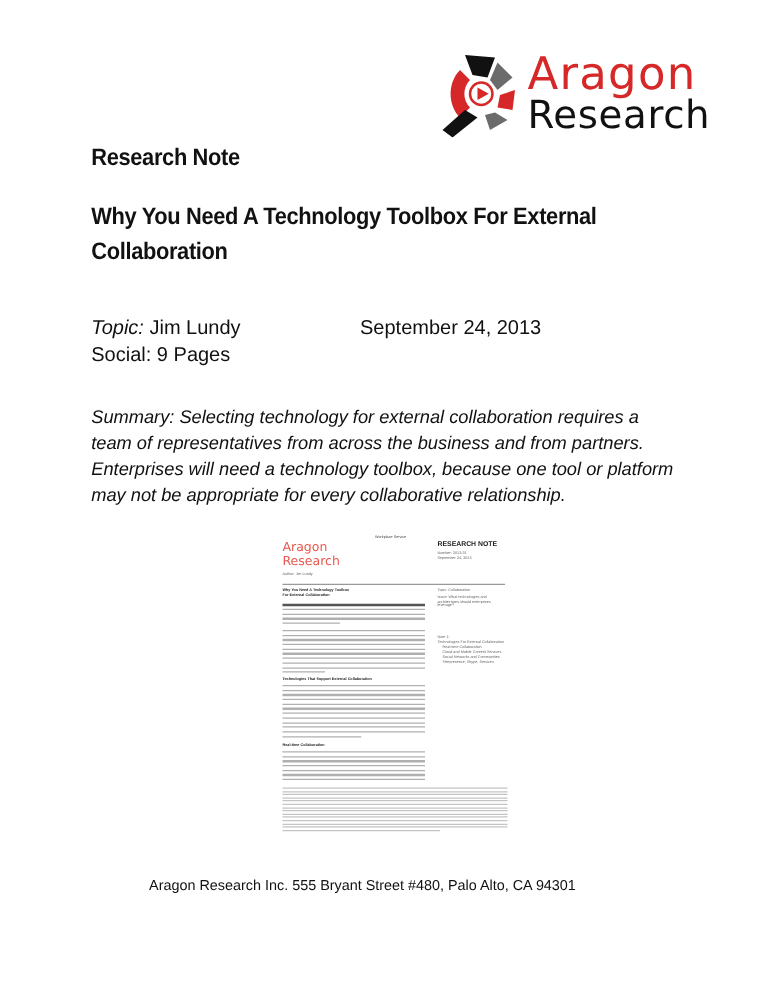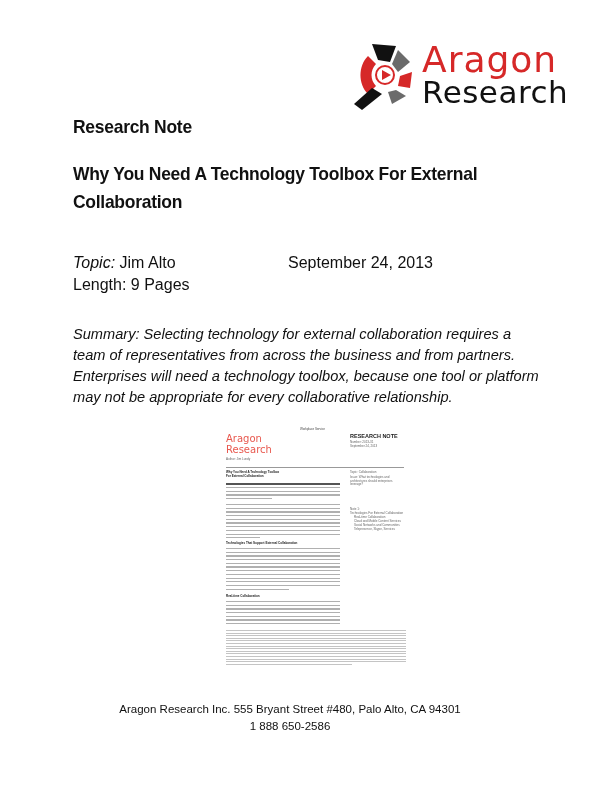--- a/index.html
+++ b/index.html
@@ -57,24 +57,24 @@
   <div class="logo-word1">Aragon</div>
   <div class="logo-word2">Research</div>
 </div>
 
 <div class="doc-type">Research Note</div>
 <div class="doc-title">Why You Need A Technology Toolbox For External Collaboration</div>
 
 <div class="meta">
   <div>
     <span class="label">Topic:</span>
-    <span>Jim Alto</span>
+    <span>Jim Lundy</span>
   </div>
   <div>
-    <span>Length:</span>
+    <span>Social:</span>
     <span>9 Pages</span>
   </div>
 </div>
 <div class="meta-date">September 24, 2013</div>
 
 <div class="summary">
   <span class="label">Summary:</span>
   <span>Selecting technology for external collaboration requires a team of representatives from across the business and from partners. Enterprises will need a technology toolbox, because one tool or platform may not be appropriate for every collaborative relationship.</span>
 </div>
 
@@ -159,14 +159,13 @@
       <div class="line"></div>
       <div class="line"></div>
       <div class="line"></div>
       <div class="line"></div>
       <div class="line" style="width:70%"></div>
   </div>
 </div>
 
 <div class="footer">
   <div>Aragon Research Inc. 555 Bryant Street #480, Palo Alto, CA 94301</div>
-  <div>1 888 650-2586</div>
 </div>
 
 </body></html>

